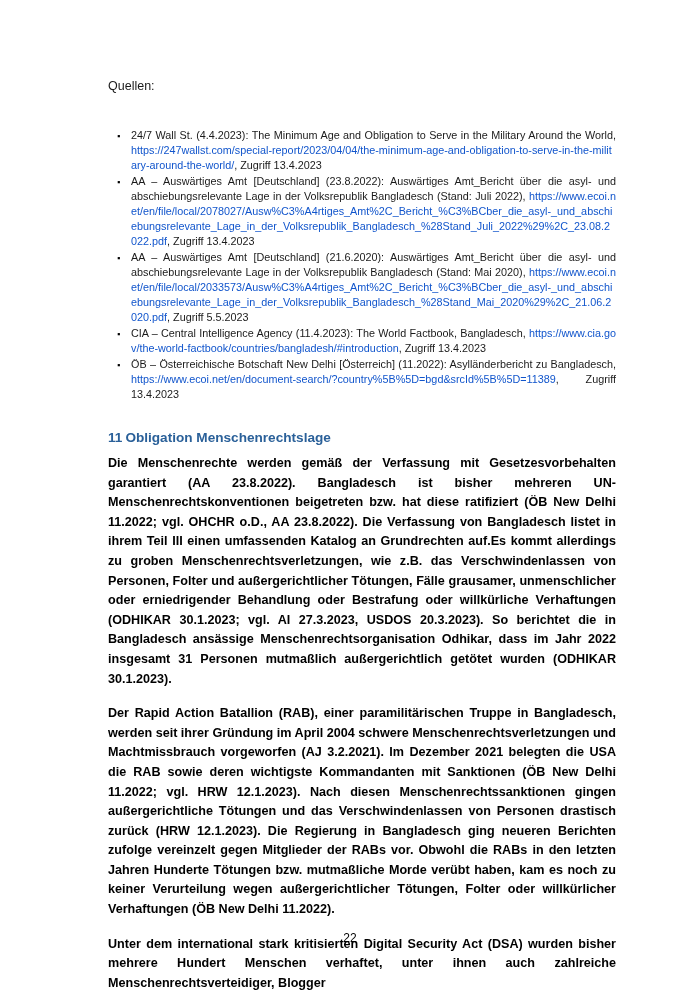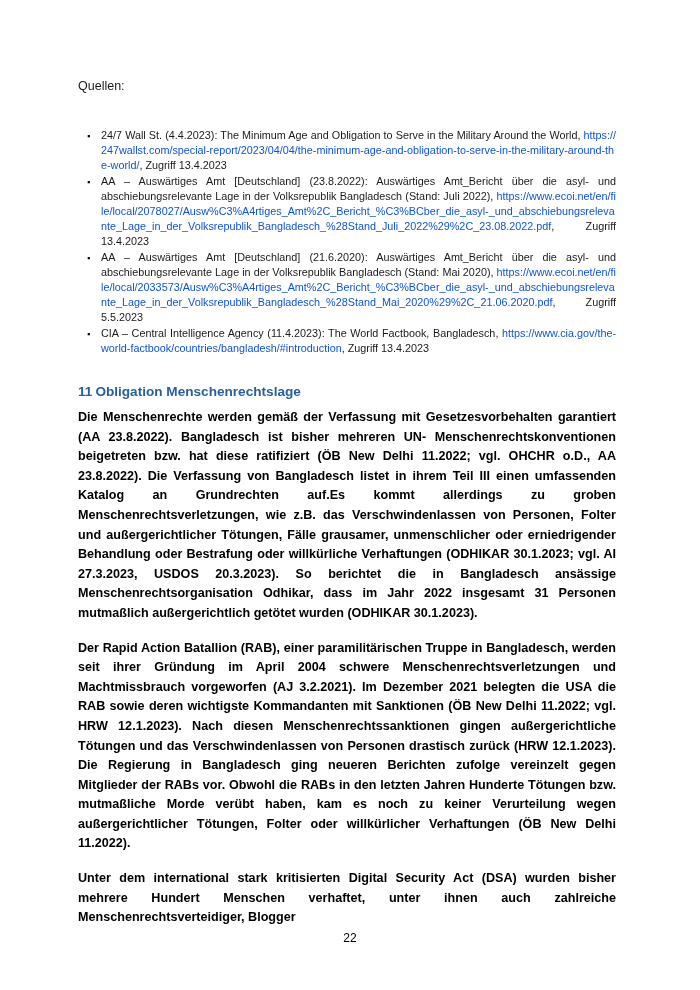--- a/index.html
+++ b/index.html
@@ -9,21 +9,21 @@
     --text-black:#1a1a1a;
   }
   *{ box-sizing:border-box; }
   html,body{ margin:0; padding:0; background:#ffffff; }
   .page{
     width:700px;
     height:990px;
     margin:0 auto;
     background:#ffffff;
     position:relative;
-    padding:78px 84px 0 78px;
+    padding:78px 84px 0 108px;
     font-family:"Liberation Sans", sans-serif;
     color:var(--text-black);
     overflow:hidden;
   }
   .sources-label{
     font-size:12.5px;
     line-height:16px;
     margin:0 0 34px 0;
   }
   .sources-list{
@@ -93,20 +93,21 @@
 
 <div class="page">
 
   <div class="sources-label">Quellen:</div>
 
   <ul class="sources-list">
       <li><span>24/7 Wall St. (4.4.2023): The Minimum Age and Obligation to Serve in the Military Around the World, </span><a class="src-link" href="#">https://247wallst.com/special-report/2023/04/04/the-minimum-age-and-obligation-to-serve-in-the-military-around-the-world/</a><span>, Zugriff 13.4.2023</span></li>
       <li><span>AA – Auswärtiges Amt [Deutschland] (23.8.2022): Auswärtiges Amt_Bericht über die asyl- und abschiebungsrelevante Lage in der Volksrepublik Bangladesch (Stand: Juli 2022), </span><a class="src-link" href="#">https://www.ecoi.net/en/file/local/2078027/Ausw%C3%A4rtiges_Amt%2C_Bericht_%C3%BCber_die_asyl-_und_abschiebungsrelevante_Lage_in_der_Volksrepublik_Bangladesch_%28Stand_Juli_2022%29%2C_23.08.2022.pdf</a><span>, Zugriff 13.4.2023</span></li>
       <li><span>AA – Auswärtiges Amt [Deutschland] (21.6.2020): Auswärtiges Amt_Bericht über die asyl- und abschiebungsrelevante Lage in der Volksrepublik Bangladesch (Stand: Mai 2020), </span><a class="src-link" href="#">https://www.ecoi.net/en/file/local/2033573/Ausw%C3%A4rtiges_Amt%2C_Bericht_%C3%BCber_die_asyl-_und_abschiebungsrelevante_Lage_in_der_Volksrepublik_Bangladesch_%28Stand_Mai_2020%29%2C_21.06.2020.pdf</a><span>, Zugriff 5.5.2023</span></li>
       <li><span>CIA – Central Intelligence Agency (11.4.2023): The World Factbook, Bangladesch, </span><a class="src-link" href="#">https://www.cia.gov/the-world-factbook/countries/bangladesh/#introduction</a><span>, Zugriff 13.4.2023</span></li>
+      <li><span>ÖB – Österreichische Botschaft New Delhi [Österreich] (11.2022): Asylländerbericht zu Bangladesch, </span><a class="src-link" href="#">https://www.ecoi.net/en/document-search/?country%5B%5D=bgd&amp;srcId%5B%5D=11389</a><span>, Zugriff 13.4.2023</span></li>
     </ul>
 
   <h2 class="section-heading">
     <span class="num">11</span><span>Obligation Menschenrechtslage</span>
   </h2>
 
 
   <p class="body-par">Die Menschenrechte werden gemäß der Verfassung mit Gesetzesvorbehalten garantiert (AA 23.8.2022). Bangladesch ist bisher mehreren UN- Menschenrechtskonventionen beigetreten bzw. hat diese ratifiziert (ÖB New Delhi 11.2022; vgl. OHCHR o.D., AA 23.8.2022). Die Verfassung von Bangladesch listet in ihrem Teil III einen umfassenden Katalog an Grundrechten auf.Es kommt allerdings zu groben Menschenrechtsverletzungen, wie z.B. das Verschwindenlassen von Personen, Folter und außergerichtlicher Tötungen, Fälle grausamer, unmenschlicher oder erniedrigender Behandlung oder Bestrafung oder willkürliche Verhaftungen (ODHIKAR 30.1.2023; vgl. AI 27.3.2023, USDOS 20.3.2023). So berichtet die in Bangladesch ansässige Menschenrechtsorganisation Odhikar, dass im Jahr 2022 insgesamt 31 Personen mutmaßlich außergerichtlich getötet wurden (ODHIKAR 30.1.2023).</p>
 
   <p class="body-par">Der Rapid Action Batallion (RAB), einer paramilitärischen Truppe in Bangladesch, werden seit ihrer Gründung im April 2004 schwere Menschenrechtsverletzungen und Machtmissbrauch vorgeworfen (AJ 3.2.2021). Im Dezember 2021 belegten die USA die RAB sowie deren wichtigste Kommandanten mit Sanktionen (ÖB New Delhi 11.2022; vgl. HRW 12.1.2023). Nach diesen Menschenrechtssanktionen gingen außergerichtliche Tötungen und das Verschwindenlassen von Personen drastisch zurück (HRW 12.1.2023). Die Regierung in Bangladesch ging neueren Berichten zufolge vereinzelt gegen Mitglieder der RABs vor. Obwohl die RABs in den letzten Jahren Hunderte Tötungen bzw. mutmaßliche Morde verübt haben, kam es noch zu keiner Verurteilung wegen außergerichtlicher Tötungen, Folter oder willkürlicher Verhaftungen (ÖB New Delhi 11.2022).</p>

